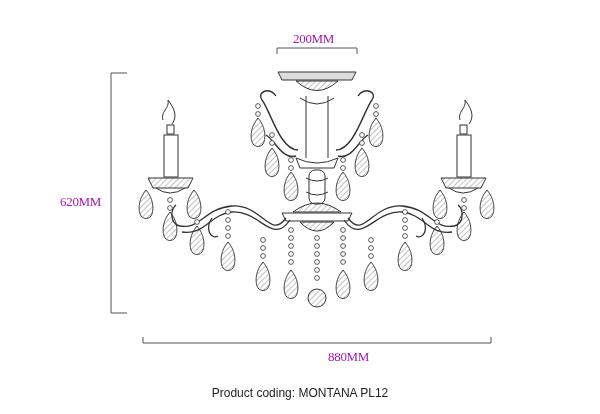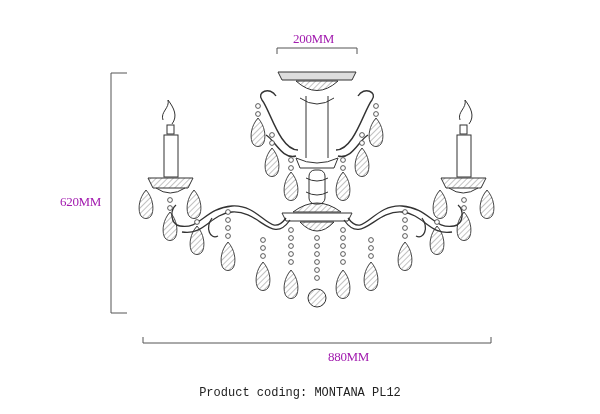--- a/index.html
+++ b/index.html
@@ -1,19 +1,19 @@
 <!DOCTYPE html>
 <html><head>
   <meta charset="utf-8">
   <style>
     html, body { margin:0; padding:0; background:#ffffff; }
     body { width:600px; height:414px; position:relative; overflow:hidden; font-family:"Liberation Serif", serif; }
     .drawing { position:absolute; left:0; top:0; width:600px; height:414px; }
     .dim-label { position:absolute; font-family:"Liberation Serif", serif; font-size:13px; color:#a21caf; letter-spacing:-0.3px; }
-    .caption { position:absolute; left:0; width:600px; top:386px; text-align:center; font-family:Liberation Mono, monospace; font-size:12px; color:#222; }
+    .caption { position:absolute; left:0; width:600px; top:386px; text-align:center; font-family:Liberation Sans, sans-serif; font-size:12px; color:#222; }
   </style>
 </head>
 <body>
 
 <svg class="drawing" viewBox="0 0 600 414" xmlns="http://www.w3.org/2000/svg">
   <defs>
     <pattern id="hatch" width="4" height="4" patternUnits="userSpaceOnUse" patternTransform="rotate(45)">
       <line x1="0" y1="0" x2="0" y2="4" stroke="#333" stroke-width="0.6"></line>
     </pattern>
     <g id="drop">

